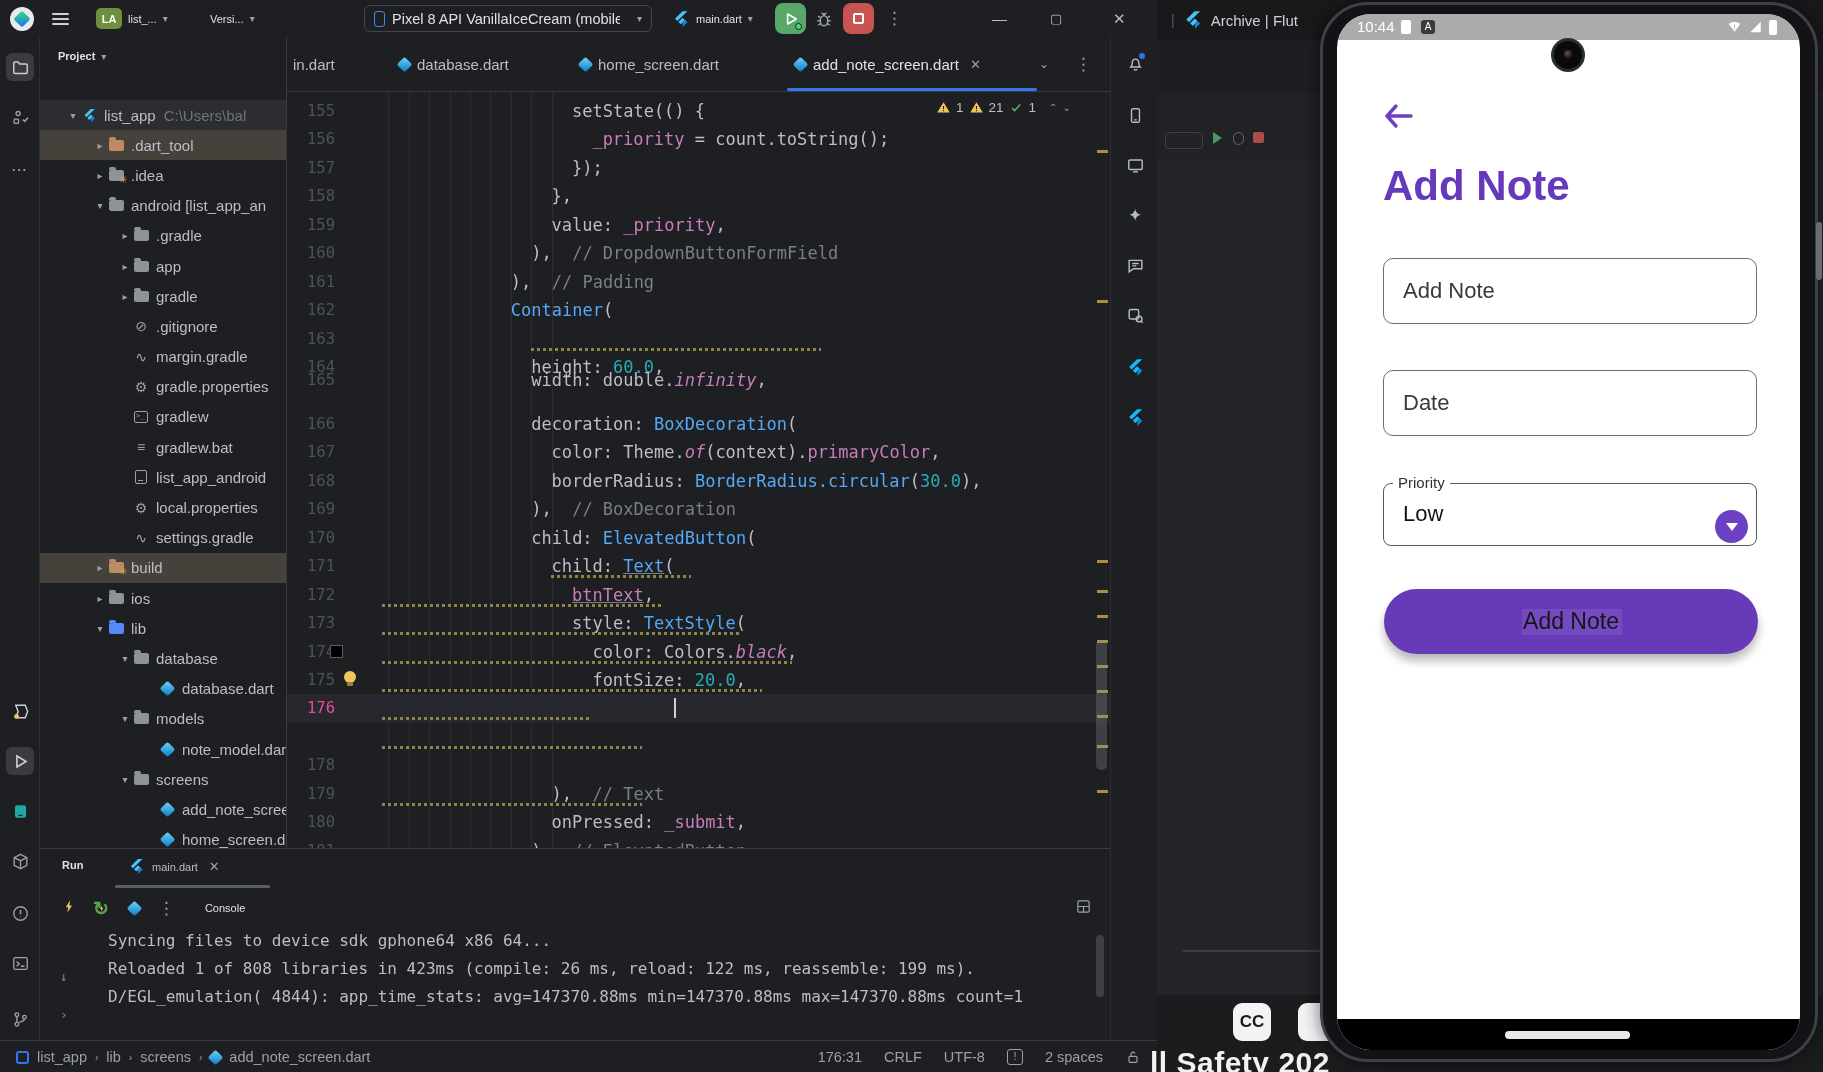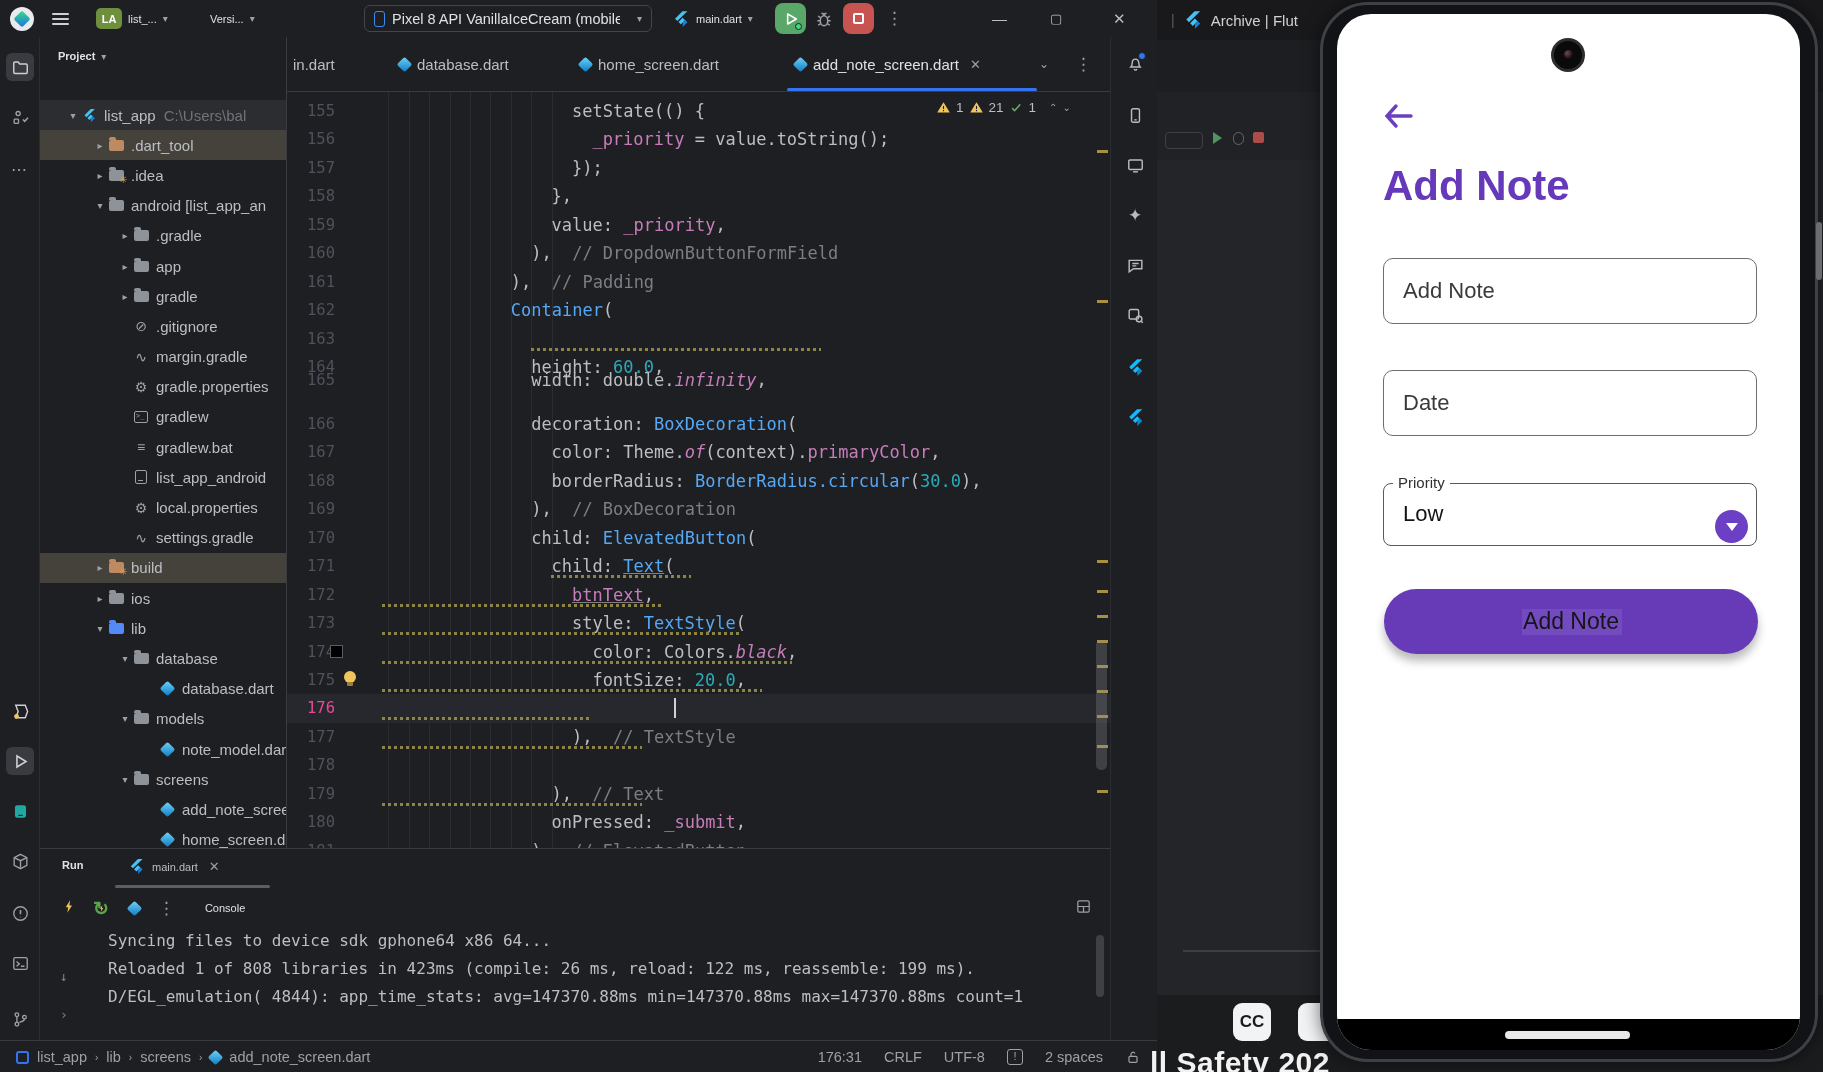--- a/index.html
+++ b/index.html
@@ -538,42 +538,41 @@
         <div class="iguide" style="left: 122px;"></div>
         <div class="iguide" style="left: 142px;"></div>
         <div class="iguide" style="left: 163px;"></div>
         <div class="iguide" style="left: 183px;"></div>
         <div class="iguide" style="left: 203px;"></div>
         <div class="iguide" style="left: 224px;"></div>
         <div class="iguide" style="left: 244px;"></div>
         <div class="iguide" style="left: 265px;"></div>
         <div id="cur-line" style="top: 602.45px;"></div>
         <div class="cl" style="top: 5px;"><span class="lnum">155</span><span class="ctext" style="left: 285px;"><span class="tk-p">setState(() {</span></span></div>
-        <div class="cl" style="top: 33.45px;"><span class="lnum">156</span><span class="ctext" style="left: 305.4px;"><span class="tk-f">_priority</span><span class="tk-p"> = value.toString();</span></span></div>
+        <div class="cl" style="top: 33.45px;"><span class="lnum">156</span><span class="ctext" style="left: 305.4px;"><span class="tk-f">_priority</span><span class="tk-p"> = count.toString();</span></span></div>
         <div class="cl" style="top: 61.9px;"><span class="lnum">157</span><span class="ctext" style="left: 285px;"><span class="tk-p">});</span></span></div>
         <div class="cl" style="top: 90.35px;"><span class="lnum">158</span><span class="ctext" style="left: 264.6px;"><span class="tk-p">},</span></span></div>
         <div class="cl" style="top: 118.8px;"><span class="lnum">159</span><span class="ctext" style="left: 264.6px;"><span class="tk-p">value: </span><span class="tk-f">_priority</span><span class="tk-p">,</span></span></div>
         <div class="cl" style="top: 147.25px;"><span class="lnum">160</span><span class="ctext" style="left: 244.2px;"><span class="tk-p">),  </span><span class="tk-m">// DropdownButtonFormField</span></span></div>
         <div class="cl" style="top: 175.7px;"><span class="lnum">161</span><span class="ctext" style="left: 223.8px;"><span class="tk-p">),  </span><span class="tk-m">// Padding</span></span></div>
         <div class="cl" style="top: 204.15px;"><span class="lnum">162</span><span class="ctext" style="left: 223.8px;"><span class="tk-c">Container</span><span class="tk-p">(</span></span></div>
         <div class="cl" style="top: 232.6px;"><span class="lnum">163</span></div>
         <div class="cl" style="top: 261.05px;"><span class="lnum">164</span><span class="ctext" style="left: 244.2px;"><span class="tk-p">height: </span><span class="tk-n">60.0</span><span class="tk-p">,</span></span></div>
         <div class="cl" style="top: 274px;"><span class="lnum">165</span><span class="ctext" style="left: 244.2px;"><span class="tk-p">width: double.</span><span class="tk-fi">infinity</span><span class="tk-p">,</span></span></div>
         <div class="cl" style="top: 317.95px;"><span class="lnum">166</span><span class="ctext" style="left: 244.2px;"><span class="tk-p">decoration: </span><span class="tk-c">BoxDecoration</span><span class="tk-p">(</span></span></div>
         <div class="cl" style="top: 346.4px;"><span class="lnum">167</span><span class="ctext" style="left: 264.6px;"><span class="tk-p">color: Theme.</span><span class="tk-fi">of</span><span class="tk-p">(context).</span><span class="tk-f">primaryColor</span><span class="tk-p">,</span></span></div>
         <div class="cl" style="top: 374.85px;"><span class="lnum">168</span><span class="ctext" style="left: 264.6px;"><span class="tk-p">borderRadius: </span><span class="tk-c">BorderRadius.circular</span><span class="tk-p">(</span><span class="tk-n">30.0</span><span class="tk-p">),</span></span></div>
         <div class="cl" style="top: 403.3px;"><span class="lnum">169</span><span class="ctext" style="left: 244.2px;"><span class="tk-p">),  </span><span class="tk-m">// BoxDecoration</span></span></div>
         <div class="cl" style="top: 431.75px;"><span class="lnum">170</span><span class="ctext" style="left: 244.2px;"><span class="tk-p">child: </span><span class="tk-c">ElevatedButton</span><span class="tk-p">(</span></span></div>
         <div class="cl" style="top: 460.2px;"><span class="lnum">171</span><span class="ctext" style="left: 264.6px;"><span class="tk-p">child: </span><span class="tk-c tk-u">Text</span><span class="tk-p">(</span></span></div>
         <div class="cl" style="top: 488.65px;"><span class="lnum">172</span><span class="ctext" style="left: 285px;"><span class="tk-f tk-u">btnText</span><span class="tk-p">,</span></span></div>
         <div class="cl" style="top: 517.1px;"><span class="lnum">173</span><span class="ctext" style="left: 285px;"><span class="tk-p">style: </span><span class="tk-c">TextStyle</span><span class="tk-p">(</span></span></div>
         <div class="cl" style="top: 545.55px;"><span class="lnum">174</span><span class="ctext" style="left: 305.4px;"><span class="tk-p">color: Colors.</span><span class="tk-fi">black</span><span class="tk-p">,</span></span></div>
         <div class="cl" style="top: 574px;"><span class="lnum">175</span><span class="ctext" style="left: 305.4px;"><span class="tk-p">fontSize: </span><span class="tk-n">20.0</span><span class="tk-p">,</span></span></div>
         <div class="cl" style="top: 602.45px;"><span class="lnum" style="color: #ec4899;">176</span><span class="ctext" style="left: 81px;"></span></div>
-        <div class="cl" style="top: 630.9px;"><span class="lnum">177</span><span class="ctext" style="left: 285px;"><span class="tk-p">),  </span><span class="tk-m">// TextStyle</span></span></div>
         <div class="cl" style="top: 659.35px;"><span class="lnum">178</span><span class="ctext" style="left: 81px;"></span></div>
         <div class="cl" style="top: 687.8px;"><span class="lnum">179</span><span class="ctext" style="left: 264.6px;"><span class="tk-p">),  </span><span class="tk-m">// Text</span></span></div>
         <div class="cl" style="top: 716.25px;"><span class="lnum">180</span><span class="ctext" style="left: 264.6px;"><span class="tk-p">onPressed: </span><span class="tk-f">_submit</span><span class="tk-p">,</span></span></div>
         <div class="cl" style="top: 744.7px;"><span class="lnum">181</span><span class="ctext" style="left: 244.2px;"><span class="tk-p">),  </span><span class="tk-m">// ElevatedButton</span></span></div>
         <div class="wavy" style="left: 244px; width: 290px; top: 255.6px;"></div>
         <div class="wavy" style="left: 264px; width: 140px; top: 483.2px;"></div>
         <div class="wavy" style="left: 95px; width: 280px; top: 511.65px;"></div>
         <div class="wavy" style="left: 95px; width: 360px; top: 540.1px;"></div>
         <div class="wavy" style="left: 95px; width: 410px; top: 568.55px;"></div>
         <div class="wavy" style="left: 95px; width: 380px; top: 597px;"></div>
@@ -740,20 +739,38 @@
         <div class="mk" style="top: 715px;"></div>
         <div class="mk" style="top: 745px;"></div>
         <div class="mk" style="top: 790px;"></div>
       </div>
       <div id="ed-scroll" style="top: 640px;"></div>
     </div>
 
   <div id="side-btn"></div>
   <div id="phone">
     <div id="screen">
+      <div id="p-status">
+        <span id="p-time">10:44</span>
+        <span class="ps-ic" style="left:64px;width:10px;height:14px;background:#fff;border-radius:2px;"></span>
+        <span class="ps-ic" style="left:84px;width:14px;height:14px;background:#3A3A3A;border-radius:3px;color:#fff;font-size:10px;text-align:center;line-height:14px;">A</span>
+        <span class="ps-ic" style="left:390px;">
+          <svg width="15" height="14" viewBox="0 0 24 24">
+              <path d="M12 20 2 7c6-4.5 14-4.5 20 0z" fill="#fff"></path>
+              <rect x="11.2" y="8" width="1.6" height="5" fill="#ABABAB"></rect>
+              <rect x="11.2" y="14.5" width="1.6" height="1.8" fill="#ABABAB"></rect>
+            </svg>
+        </span>
+        <span class="ps-ic" style="left:411px;">
+          <svg width="15" height="14" viewBox="0 0 24 24">
+              <path d="M21 3v18H3z" fill="#fff"></path>
+            </svg>
+        </span>
+        <span class="ps-ic" style="left:432px;width:8px;height:15px;background:#fff;border-radius:2px;"></span>
+      </div>
       <div id="p-camera"></div>
 
       <div id="back-arrow">
         <svg width="32" height="28" viewBox="0 0 32 28" fill="none" stroke="#6B3FBF" stroke-width="3.4" stroke-linecap="round">
           <path d="M28 14H5M13 4 4 14l9 10"></path>
         </svg>
       </div>
       <div id="p-title">Add Note</div>
 
       <div class="p-field" style="top:244px;">

